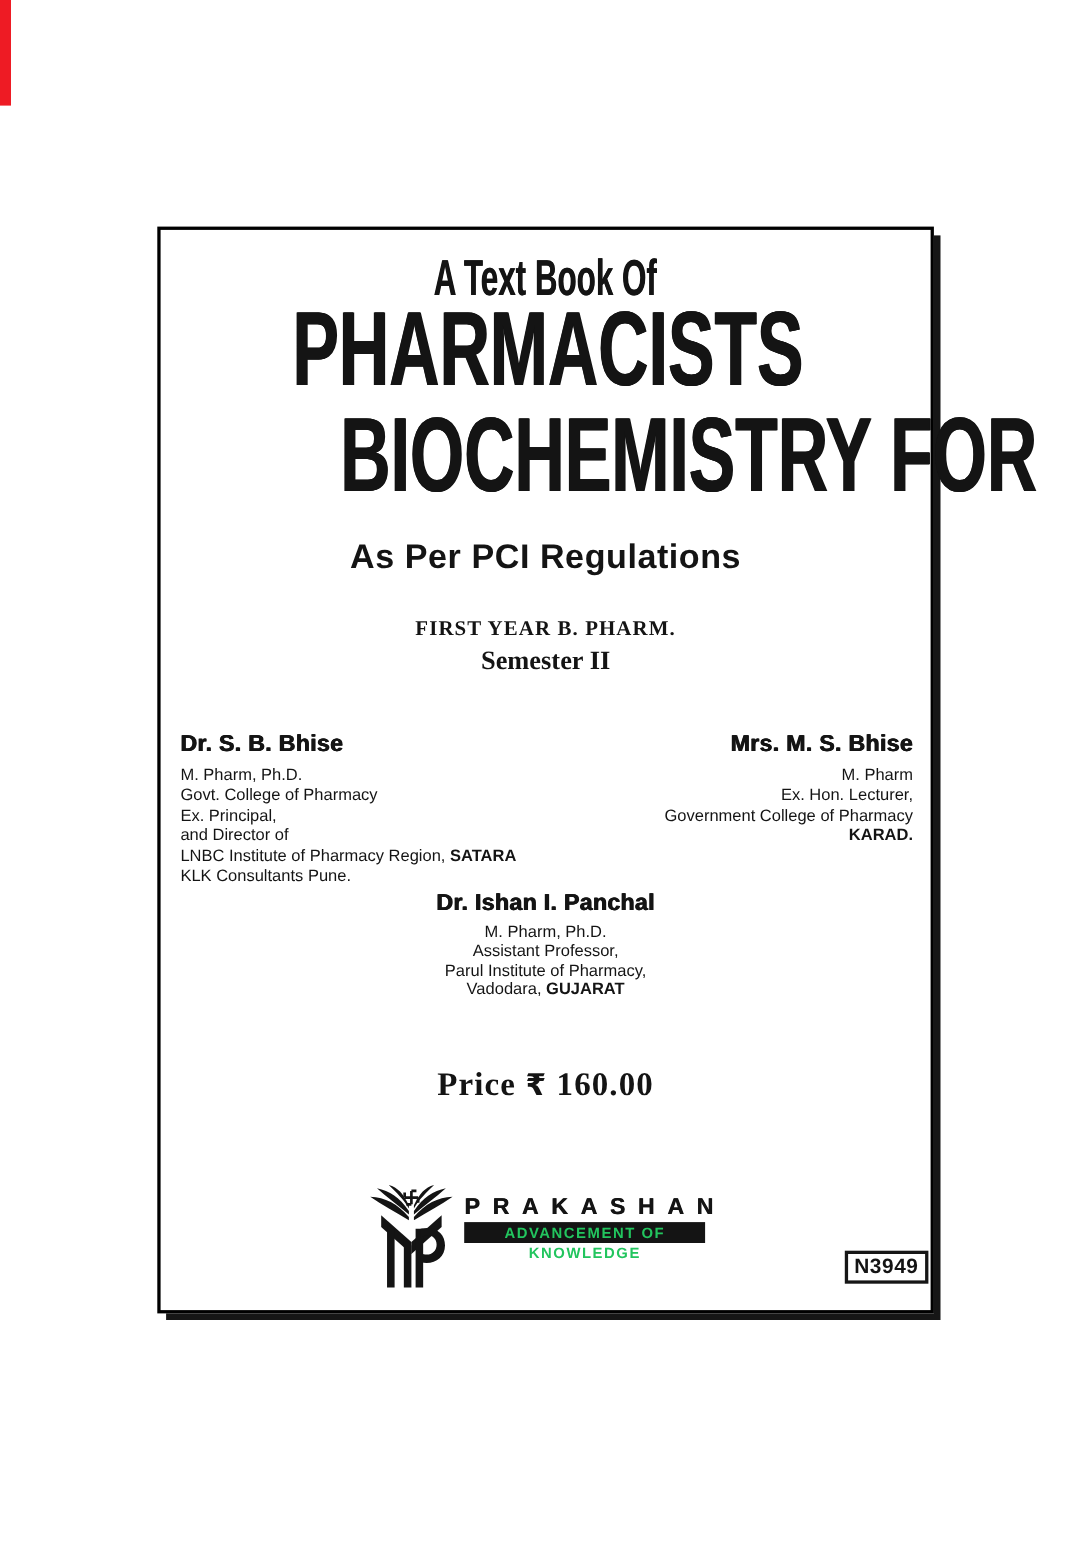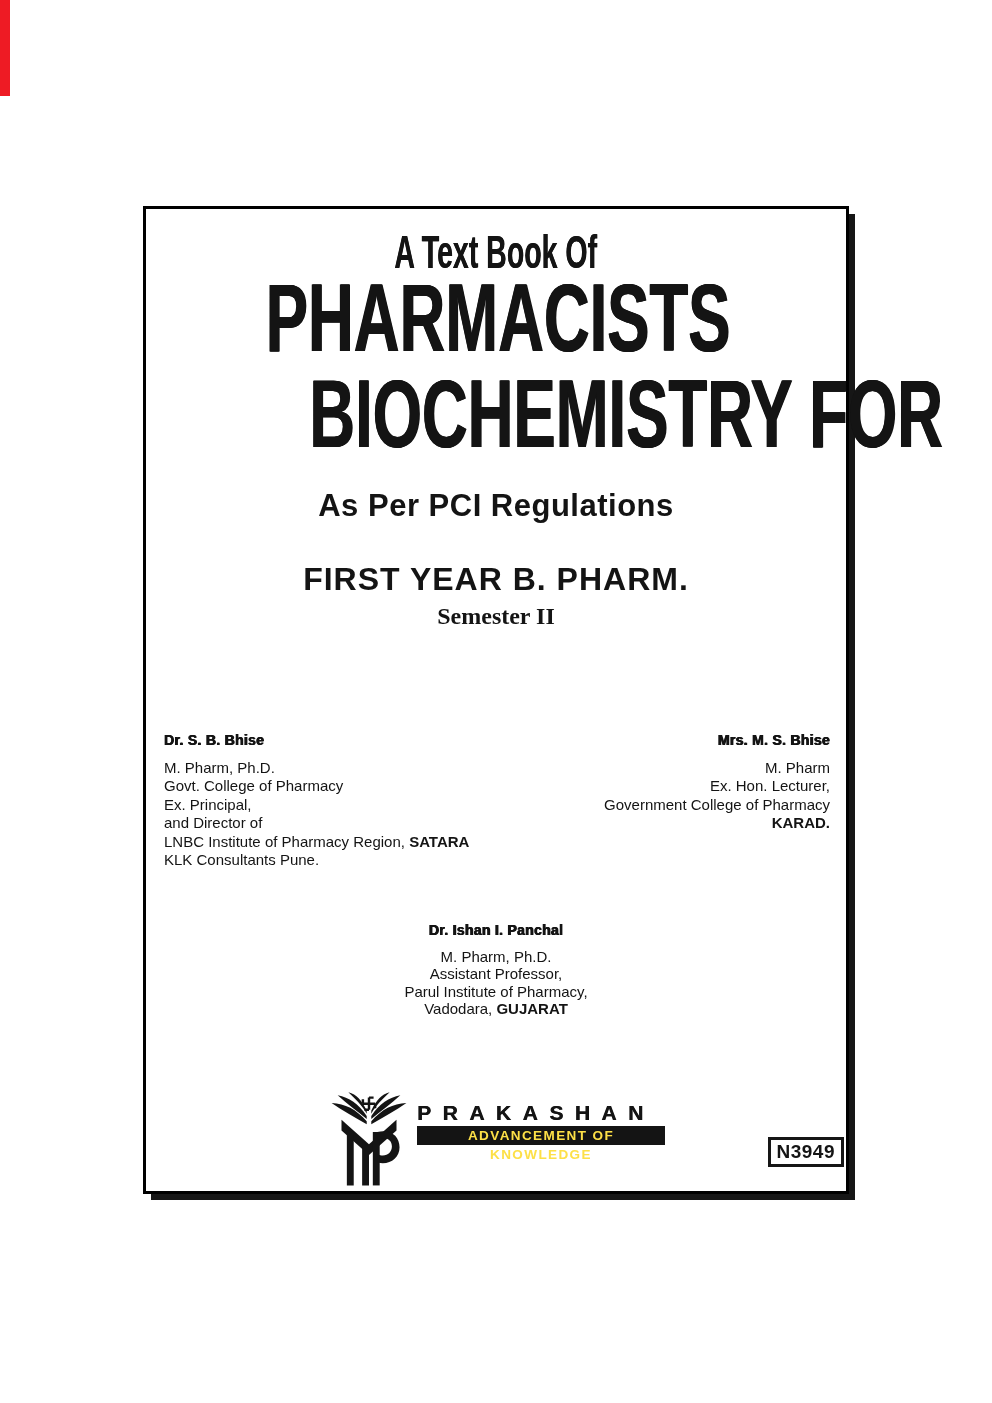--- a/index.html
+++ b/index.html
@@ -22,48 +22,48 @@
 
   .tagline { margin-top:20px; font-size:46px; font-weight:bold; line-height:1.0; letter-spacing:0; }
   .tagline .condense { transform:scaleX(0.62); text-shadow:0.5px 0 0 currentColor; }
 
   .big-title { font-size:96px; font-weight:bold; line-height:0.90; }
   .big-title .condense { transform:scaleX(0.66); text-shadow:1px 0 0 currentColor, -0.5px 0 0 currentColor; }
   .big-title.first { margin-top:10px; }
 
   .subtitle { margin-top:30px; font-size:31px; font-weight:bold; letter-spacing:0.5px; }
 
-  .course { margin-top:37px; font-family:Liberation Sans, sans-serif; font-size:32px; font-weight:bold; letter-spacing:1px; }
+  .course { margin-top:37px; font-family:Liberation Serif, serif; font-size:19px; font-weight:bold; letter-spacing:1px; }
   .semester { margin-top:5px; font-family:"Liberation Serif", serif; font-size:24px; font-weight:bold; }
 
   .authors-row { margin-top:50px; display:flex; justify-content:space-between; padding:0 16px 0 18px; min-height:138px; }
   .author-col { font-size:15px; line-height:18.5px; }
   .author-col.left  { text-align:left; }
   .author-col.right { text-align:right; }
-  .author-name { font-size:14px; line-height:24px; font-weight:bold; letter-spacing:0.3px;
-                 text-shadow:0.6px 0 0 currentColor, -0.3px 0 0 currentColor; margin-bottom:7px;margin-top:48px; }
+  .author-name { font-size:21px; line-height:24px; font-weight:bold; letter-spacing:0.3px;
+                 text-shadow:0.6px 0 0 currentColor, -0.3px 0 0 currentColor; margin-bottom:7px; }
   .author-col b, .author-center b { font-weight:bold; }
 
   .author-center { font-size:15px; line-height:17.5px; text-align:center; margin-top:2px; }
   .author-center .author-name { margin-bottom:6px; }
 
   .price-line { margin-top:60px; font-family:"Liberation Serif", serif; font-size:30px; font-weight:bold; letter-spacing:1px; }
   .rupee { font-family:"DejaVu Sans", sans-serif; font-size:27px; }
 
   .logo { margin-top:74px; display:flex; justify-content:center; align-items:flex-start; }
   .logo-mark { width:84px; height:96px; margin-right:6px; }
   .logo-text { text-align:left; position:relative; padding-top:8px; }
   .logo-name-row { position:relative; display:inline-block; }
   .logo-name { font-size:46px; font-weight:bold; line-height:40px; letter-spacing:4px;
                text-shadow:0.8px 0 0 currentColor; }
   .tm-badge { position:absolute; right:-16px; top:-9px; width:17px; height:17px; border:1.5px solid #141414;
               border-radius:50%; font-size:6.5px; font-weight:bold; display:flex; align-items:center; justify-content:center; }
   .logo-sub { font-size:21px; font-weight:bold; letter-spacing:11.5px; line-height:23px; margin-top:1px;
               text-shadow:0.5px 0 0 currentColor; }
-  .logo-bar { margin-top:2px; background:#141414; color:#fde047; width:248px; height:19px;
+  .logo-bar { margin-top:2px; background:#141414; color:#22c55e; width:219px; height:19px;
               font-size:13.5px; font-weight:bold; letter-spacing:1.4px; line-height:19px; text-align:center; }
 
   .code-badge { position:absolute; right:2px; bottom:24px; border:3px solid #161616;
                 padding:0 6px; font-size:19px; font-weight:bold; line-height:24px; letter-spacing:0.5px;
                 background:#ffffff; }
 </style>
 </head>
 <body>
 
 <div class="corner-strip" style="background: rgb(238, 27, 36);"></div>
@@ -107,20 +107,25 @@
   </div>
 
   <div class="author-center">
     <div class="author-name">Dr. Ishan I. Panchal</div>
     <div>M. Pharm, Ph.D.</div>
     <div>Assistant Professor,</div>
     <div>Parul Institute of Pharmacy,</div>
     <div><span>Vadodara, </span><b>GUJARAT</b></div>
   </div>
 
+  <div class="price-line">
+    <span>Price</span>
+    <span class="rupee">₹</span>
+    <span>160.00</span>
+  </div>
 
   <div class="logo">
     <svg class="logo-mark" viewBox="0 0 110 125" xmlns="http://www.w3.org/2000/svg">
 
       <g fill="#141414">
         <path d="M52,38 C38,22 24,15 6,14 C20,24 36,32 52,42 Z"></path>
         <path d="M52,31 C41,15 29,7 14,4 C26,15 40,25 52,35 Z"></path>
         <path d="M52,24 C45,10 39,3 28,0 C37,9 46,17 52,28 Z"></path>
         <path d="M58,38 C72,22 86,15 104,14 C90,24 74,32 58,42 Z"></path>
         <path d="M58,31 C69,15 81,7 96,4 C84,15 70,25 58,35 Z"></path>

